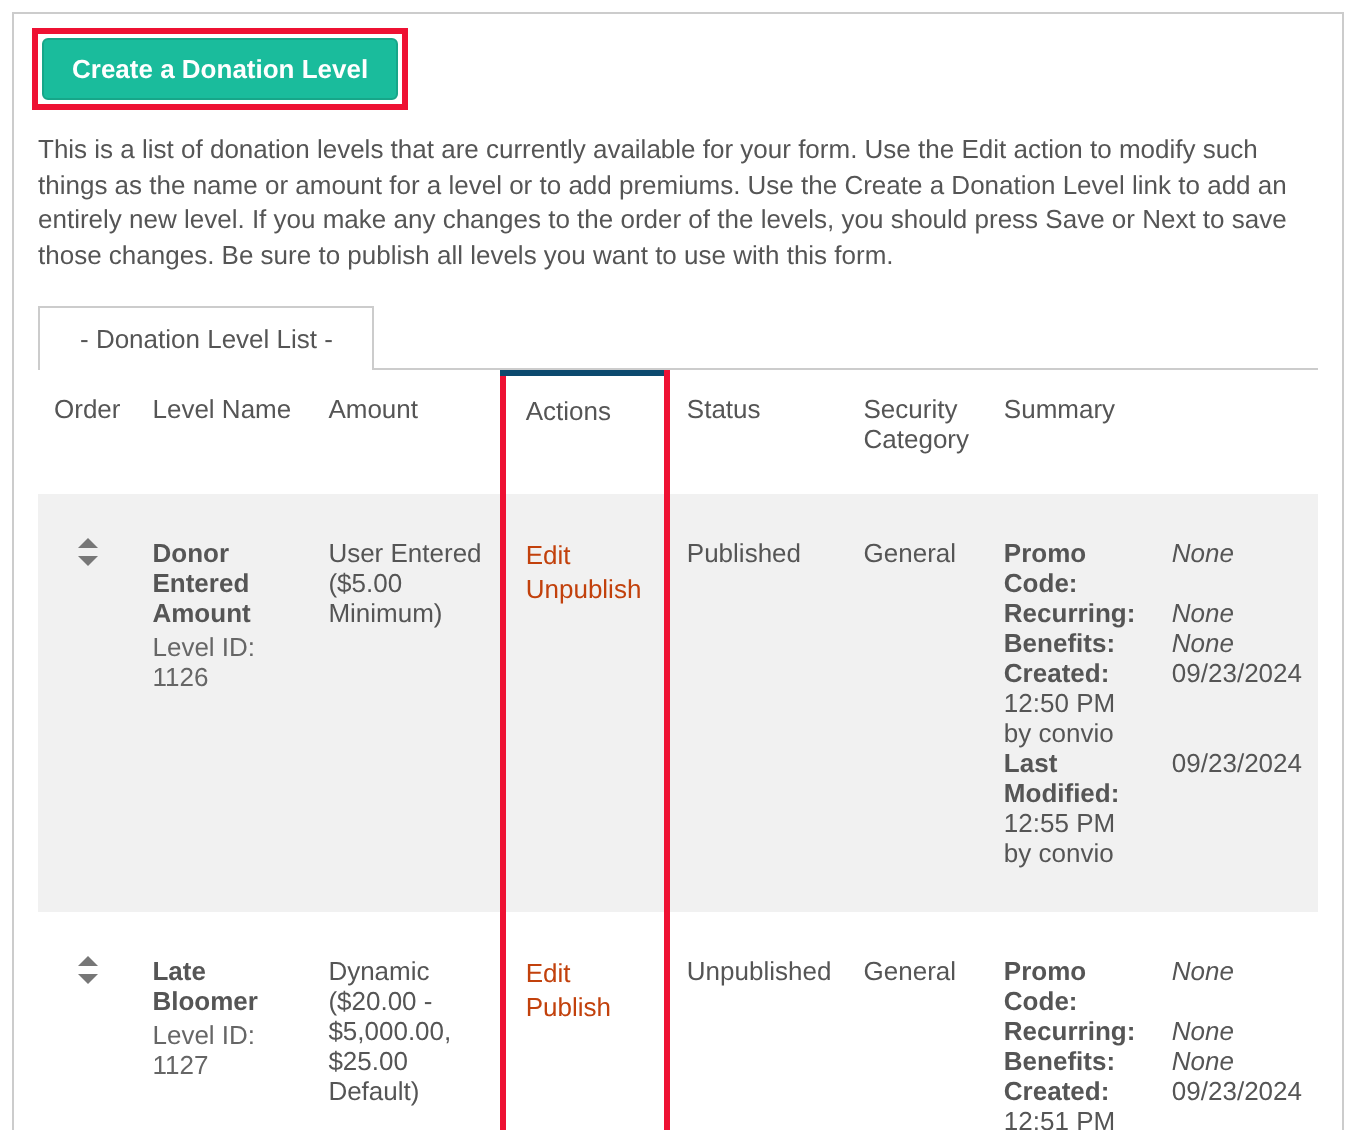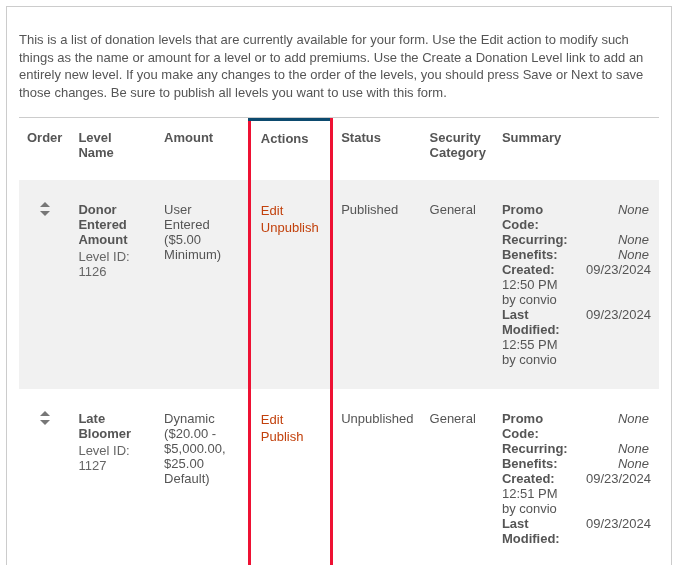--- a/index.html
+++ b/index.html
@@ -48,21 +48,21 @@
   .table-wrap {
     border-top: 1px solid #ccc;
   }
   table {
     width: 100%;
     border-collapse: collapse;
     font-size: 13px;
   }
   th {
     text-align: left;
-    font-weight: 700;
+    font-weight: 400;
     padding: 10px 8px 20px 8px;
     vertical-align: top;
     color: #555;
     margin-left: 22px;
   }
   td {
     padding: 22px 8px;
     vertical-align: top;
     color: #555;
   }
@@ -98,35 +98,41 @@
   }
   .actions-hl {
     border-left: 3px solid #e13;
     border-right: 3px solid #e13;
   }
   .actions-hl-top { border-top: 3px solid #0c4a6e; }
   .actions-hl-bot { border-bottom: 3px solid #e13; }
   .summary-row { display: flex; gap: 6px; }
   .summary-row dt { font-weight: 700; width: 78px; flex: 0 0 auto; }
   .summary-row dd { margin: 0; }
-  .summary-row .italic { font-style: italic; margin-left: 32px; }
+  .summary-row .italic { font-style: italic; }
   .summary-sub { }
   .col-levelname { width: 115px; }
   .col-amount { width: 118px; }
   .col-status { width: 90px; }
   .col-sec { width: 72px; }
 </style>
 </head>
 <body>
 
 <div class="outer">
 
+  <span class="hl-red hl-red-pad">
+    <button class="btn-create">Create a Donation Level</button>
+  </span>
 
   <p class="intro">This is a list of donation levels that are currently available for your form. Use the Edit action to modify such things as the name or amount for a level or to add premiums. Use the Create a Donation Level link to add an entirely new level. If you make any changes to the order of the levels, you should press Save or Next to save those changes. Be sure to publish all levels you want to use with this form.</p>
 
+  <div>
+    <span class="tab">- Donation Level List -</span>
+  </div>
 
   <div class="table-wrap">
     <table>
       <thead>
         <tr>
           <th class="order-col">Order</th>
           <th class="col-levelname">Level Name</th>
           <th class="col-amount">Amount</th>
           <th class="actions-col actions-hl actions-hl-top">Actions</th>
           <th class="col-status">Status</th>

